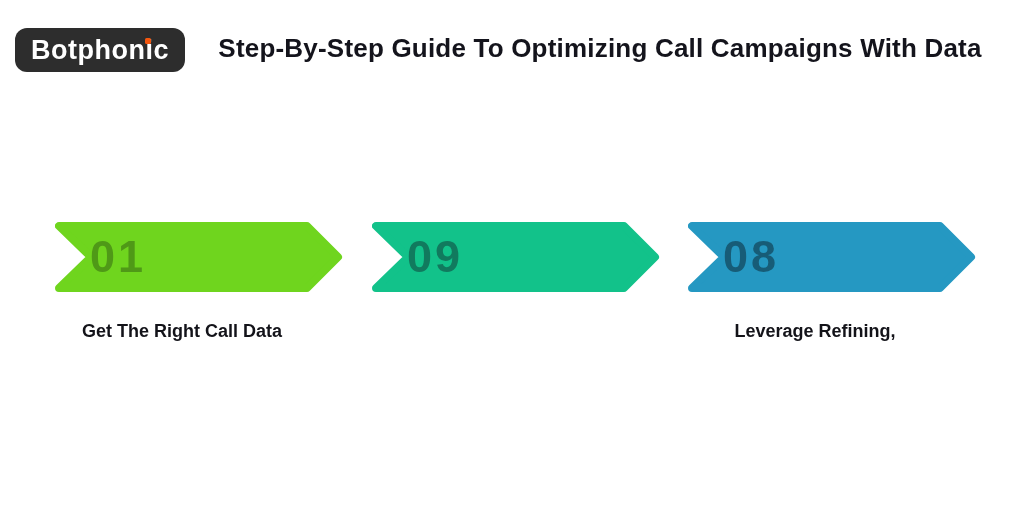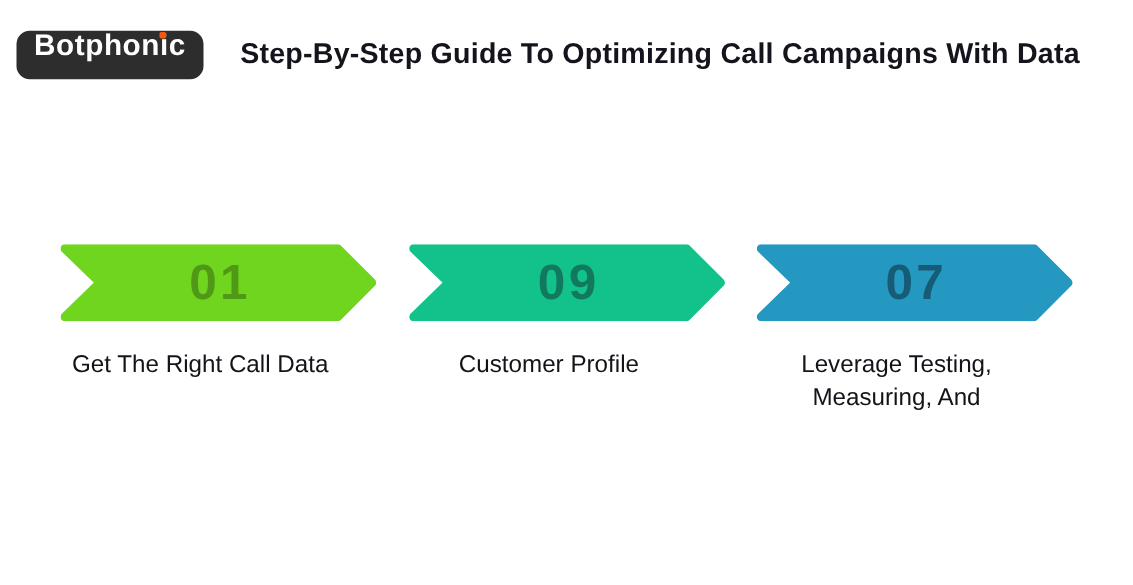--- a/index.html
+++ b/index.html
@@ -18,20 +18,21 @@
   
   .logo {
     position: absolute;
     left: 15px;
     top: 28px;
     width: 170px;
     height: 44px;
     background: var(--logo-bg, #2d2d2d);
     border-radius: 12px;
     display: flex;
+    align-items: center;
     justify-content: center;
   }
   .logo-text {
     color: var(--logo-text, #ffffff);
     font-size: 27px;
     font-weight: bold;
     letter-spacing: 0.5px;
     white-space: pre;
     line-height: 1;
   }
@@ -88,34 +89,34 @@
     stroke-width: 8;
     stroke-linejoin: round;
   }
   .step-number {
     position: absolute;
     left: 35px;
     top: 0;
     width: 220px;
     height: 70px;
     line-height: 70px;
-    text-align: center;
+    text-align: left;
     font-size: 45px;
     font-weight: bold;
     letter-spacing: 3px;
     color: var(--num);
   }
   .step-caption {
     position: absolute;
     left: -33px;
     top: 94px;
     width: 320px;
     text-align: center;
-    font-size: 22px;
-    font-weight: normal;
+    font-size: 18px;
+    font-weight: bold;
     line-height: 30px;
     color: var(--caption-color, #131319);
   }
   .cap-line:empty { display: none; }
 </style>
 </head>
 <body style="background: rgb(255, 255, 255);">
 
 <div class="logo">
   <span class="logo-text"><span>Botphon</span><span class="logo-i">i</span><span>c</span></span>
@@ -133,27 +134,25 @@
 
   </div>
 </div>
 
 <div class="step step-2" style="--arrow: #12c28a; --num: #117a5e;">
   <svg class="arrow-svg" viewBox="0 0 290 70" aria-hidden="true">
     <polygon class="arrow-shape" points="4,4 252,4 283,35 252,66 4,66 36,35"></polygon>
   </svg>
   <div class="step-number">09</div>
   <div class="step-caption">
-    <div class="cap-line">Customer Profile</div>
 
   </div>
 </div>
 
 <div class="step step-3" style="--arrow: #2598c2; --num: #175c77;">
   <svg class="arrow-svg" viewBox="0 0 290 70" aria-hidden="true">
     <polygon class="arrow-shape" points="4,4 252,4 283,35 252,66 4,66 36,35"></polygon>
   </svg>
-  <div class="step-number">07</div>
+  <div class="step-number">08</div>
   <div class="step-caption">
-    <div class="cap-line">Leverage Testing,</div>
-    <div class="cap-line">Measuring, And</div>
+    <div class="cap-line">Leverage Refining,</div>
   </div>
 </div>
 
 </body></html>

